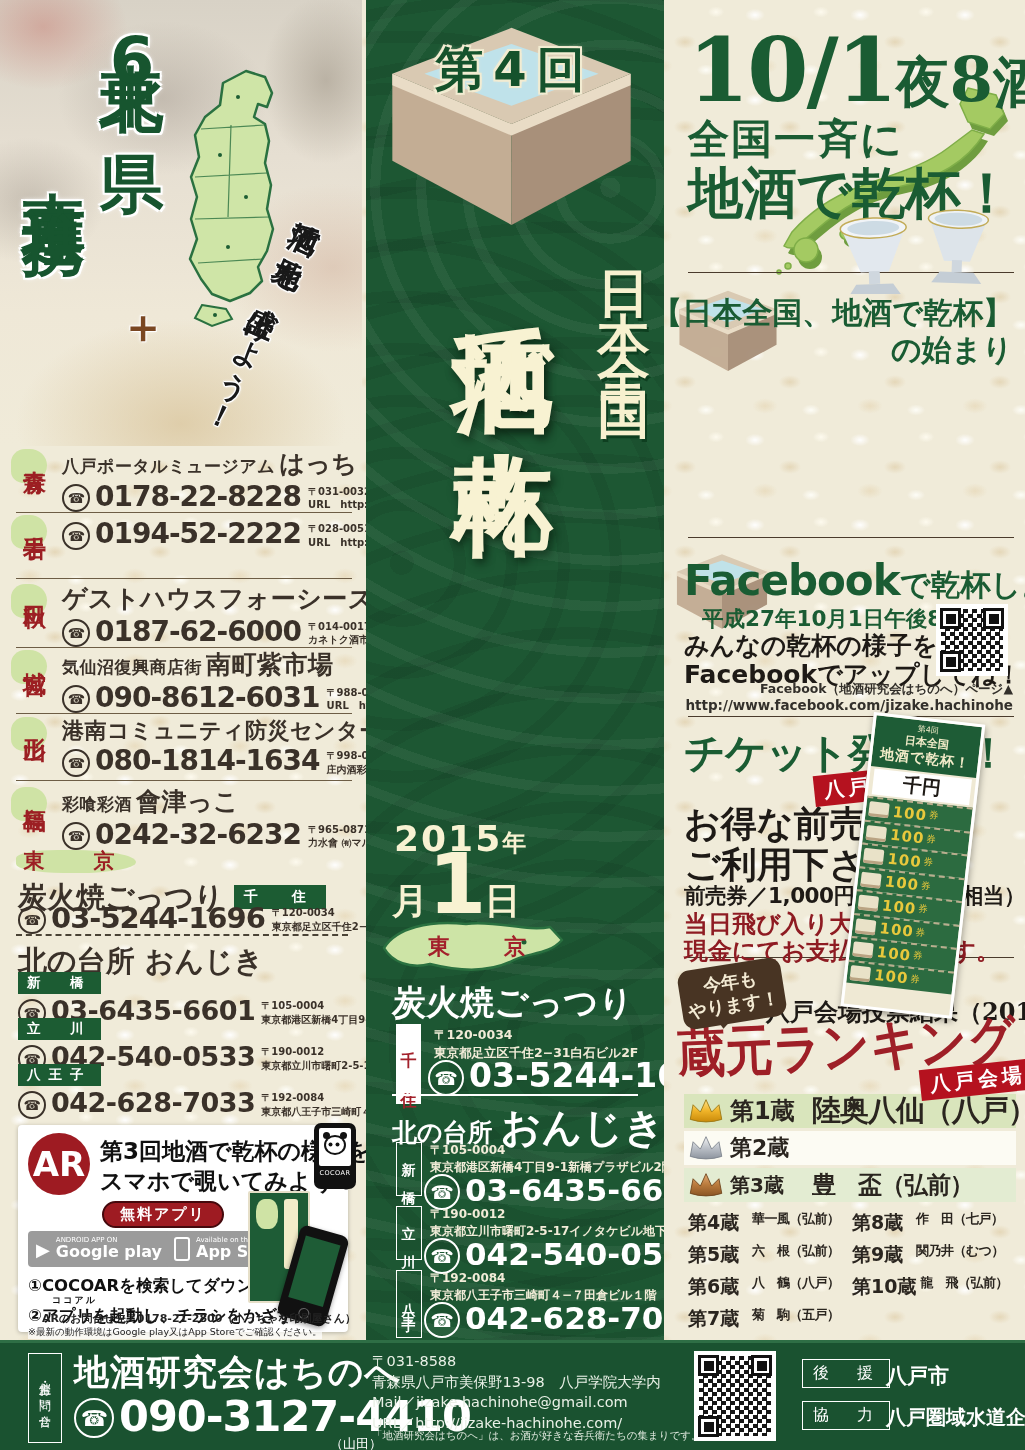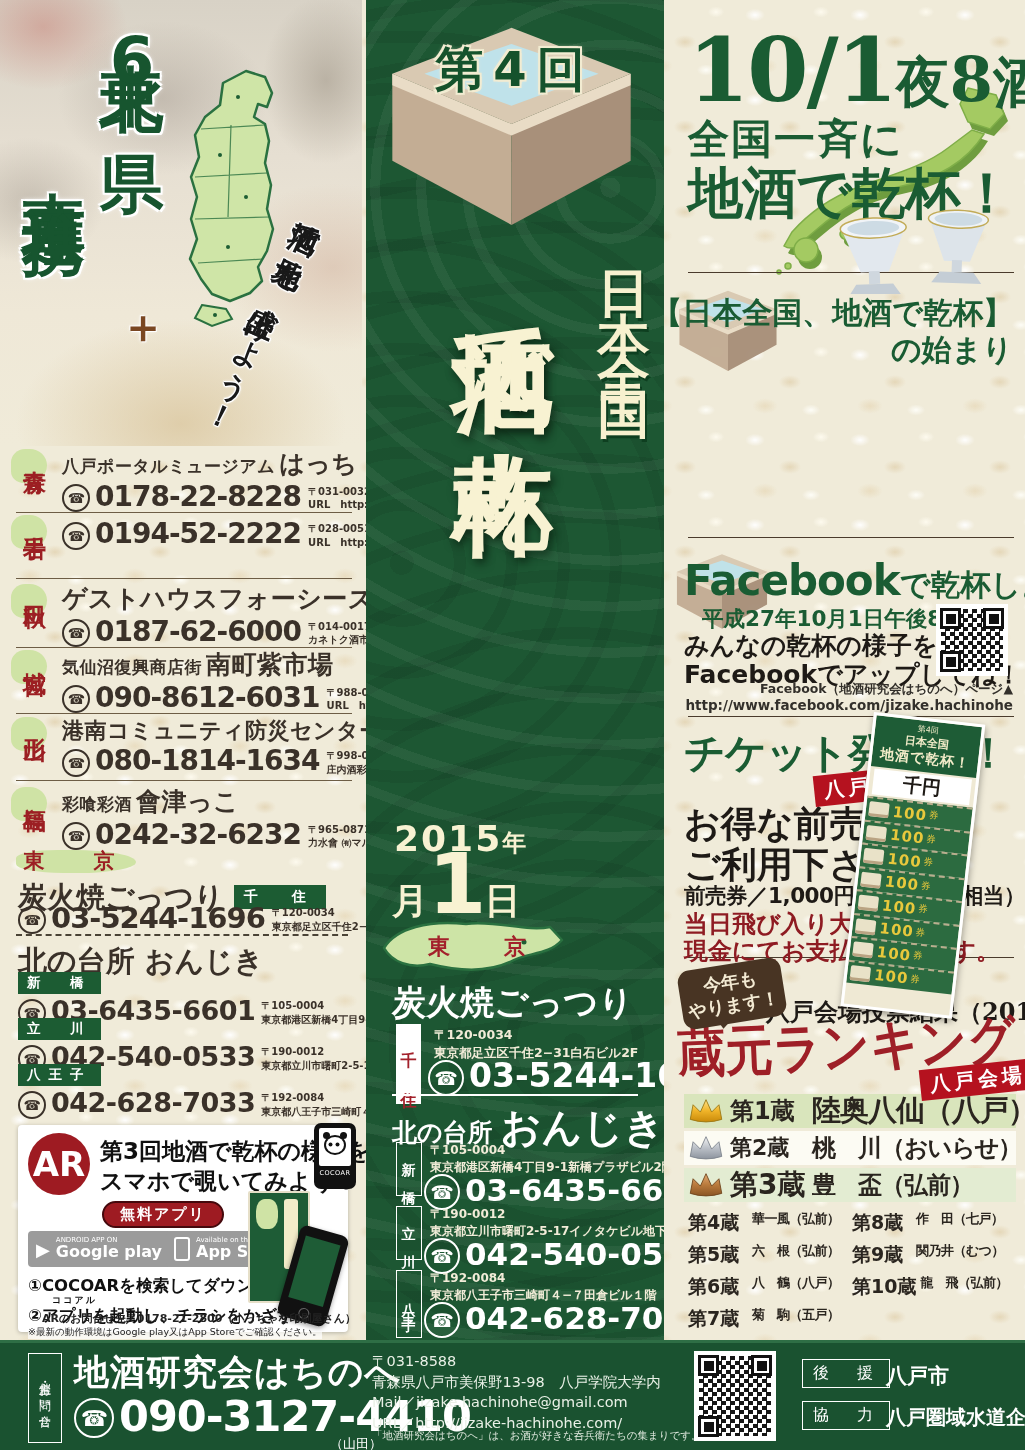--- a/index.html
+++ b/index.html
@@ -640,27 +640,26 @@
             <use href="#crown-shape" fill="url(#grad-gold)" stroke="#9a7714" stroke-width=".8"></use>
           </svg>
         <span class="rk">第1蔵</span>
           <span class="nm">陸奥八仙（八戸）</span>
       </div>
       <div class="rrow" id="rr1">
         <svg class="crown" viewBox="0 0 32 24">
             <use href="#crown-shape" fill="url(#grad-silver)" stroke="#7d838c" stroke-width=".8"></use>
           </svg>
         <span class="rk" style="font-size:22px">第2蔵</span>
-          <span class="nm" style="font-size:24px">桃　川（おいらせ）</span>
       </div>
       <div class="rrow" id="rr2">
         <svg class="crown" viewBox="0 0 32 24">
             <use href="#crown-shape" fill="url(#grad-bronze)" stroke="#6e441c" stroke-width=".8"></use>
           </svg>
-        <span class="rk" style="font-size:28px">第3蔵</span>
+        <span class="rk" style="font-size:20px">第3蔵</span>
           <span class="nm" style="font-size:24px">豊　盃（弘前）</span>
       </div>
     </div>
     <div class="ocol" id="oc1">
       <div class="oitem">
           <span class="rk">第4蔵</span>
           <span class="nm">華一風（弘前）</span>
         </div>
       <div class="oitem">
           <span class="rk">第5蔵</span>

